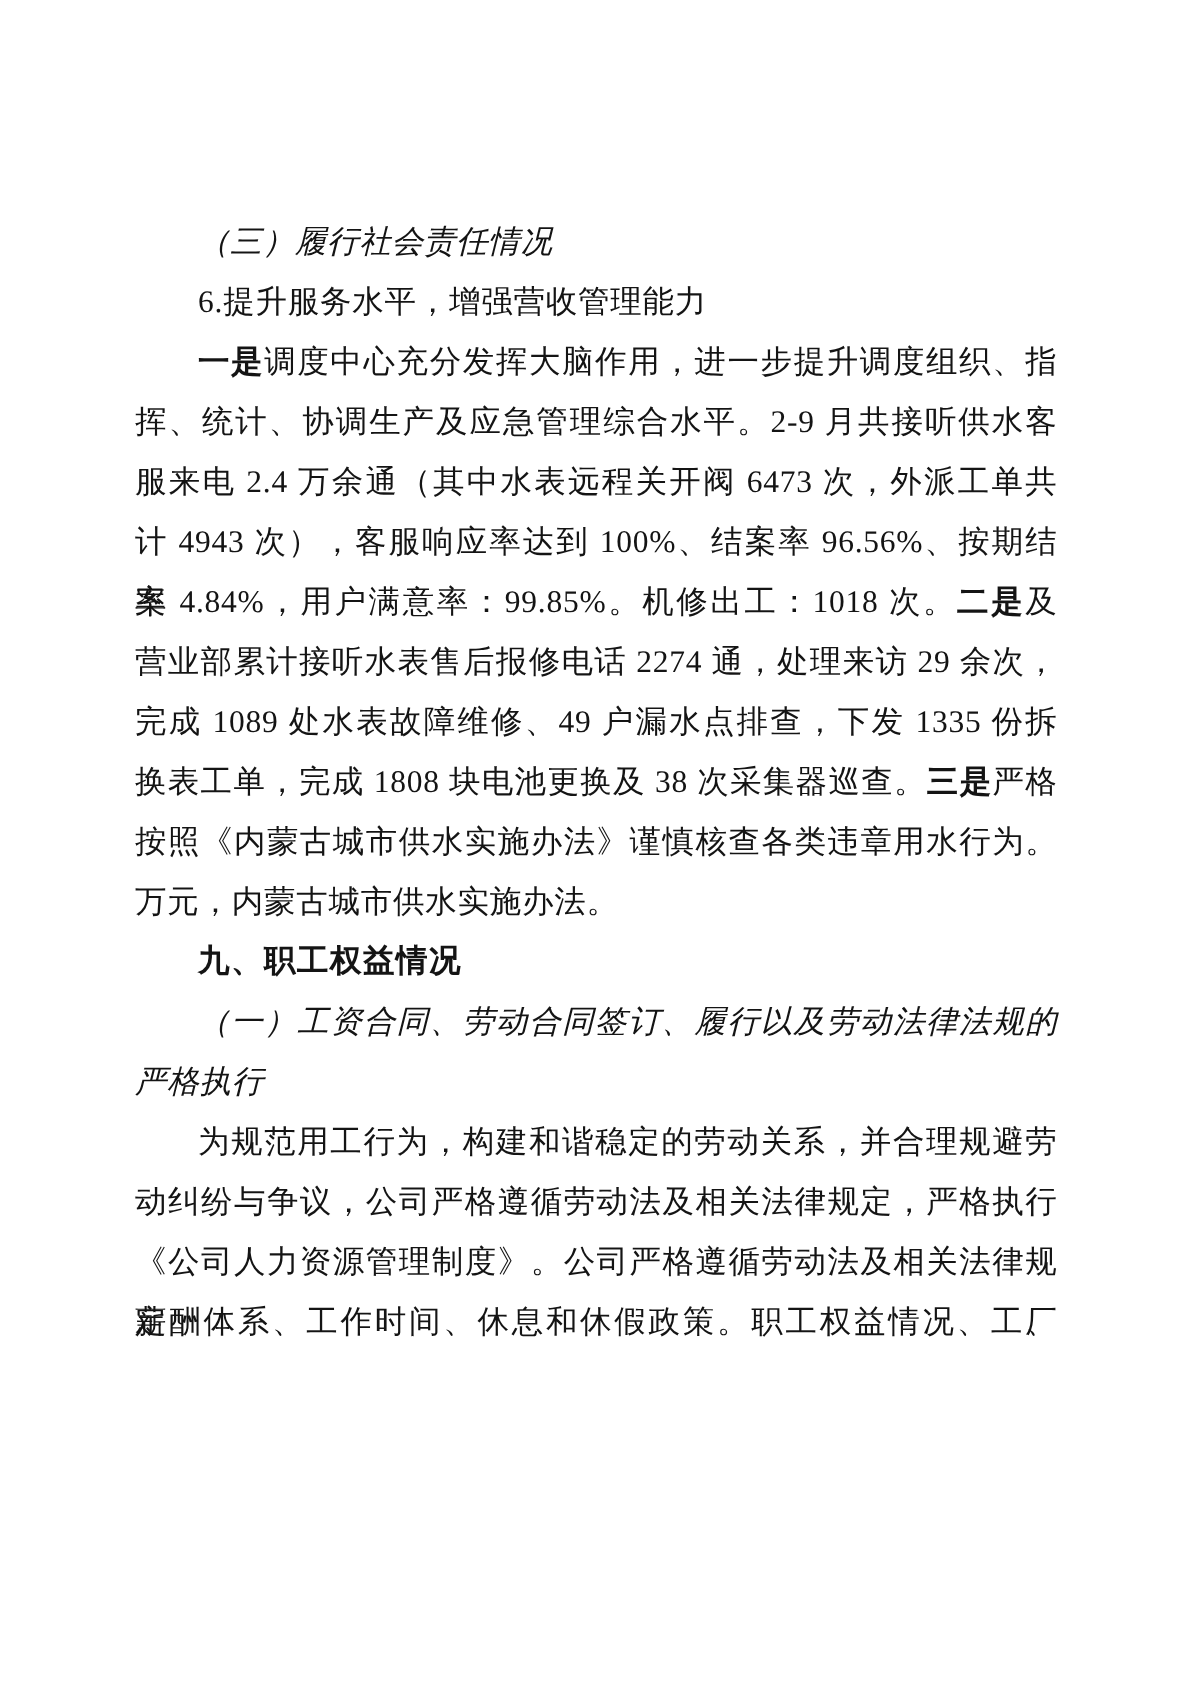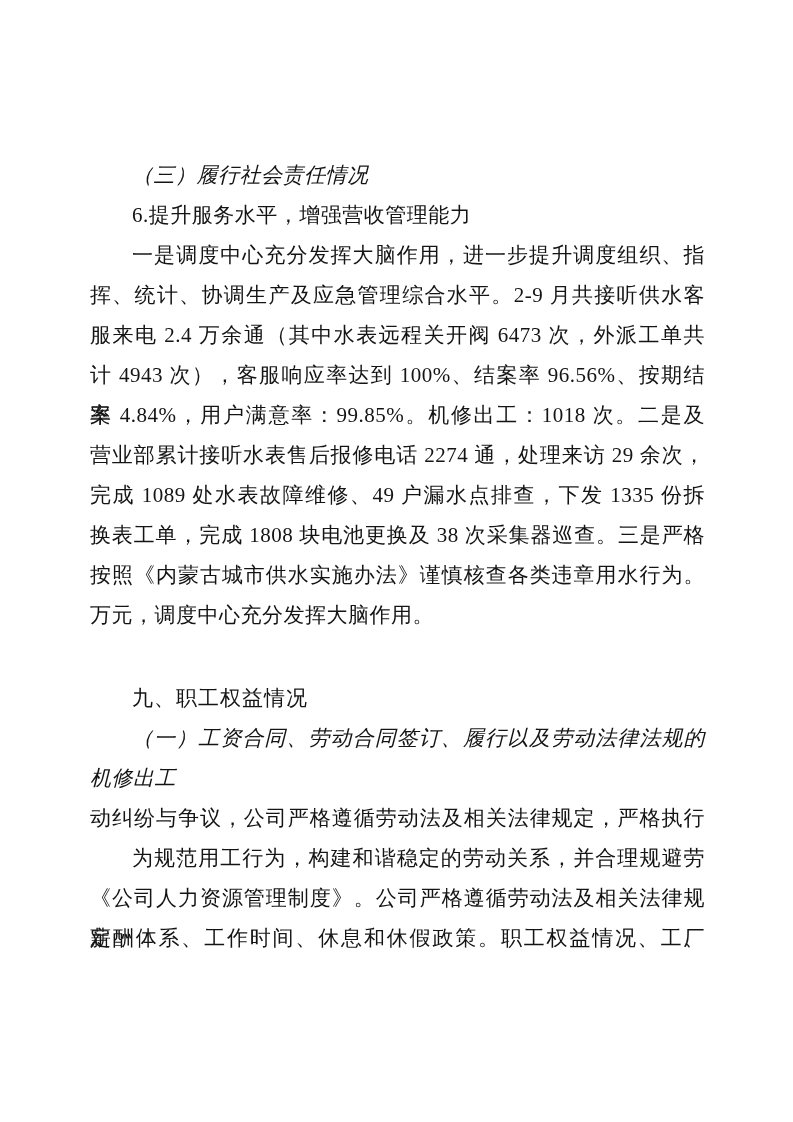--- a/index.html
+++ b/index.html
@@ -12,21 +12,21 @@
     width: 793px;
     height: 1122px;
     background: #ffffff;
     overflow: hidden;
     font-family: "Liberation Serif", "DejaVu Serif", serif;
     color: #141414;
   }
   .content {
     position: absolute;
     left: 90px;
-    top: 155px;
+    top: 141px;
     width: 615px;
   }
   .line {
     font-size: 21px;
     height: 40px;
     line-height: 40px;
     letter-spacing: 0.5px;
     white-space: normal;
   }
   .line.just {
@@ -37,49 +37,48 @@
   .line.indent {
     text-indent: 42px;
   }
   
   .line.kai {
     font-style: italic;
   }
   
   .line.hei {
     font-family: "Liberation Sans", "DejaVu Sans", sans-serif;
-    font-weight: 400;
+    font-weight: 700;
     letter-spacing: 1px;
-    margin-top: 43px;
   }
   
   .seg-b {
     font-family: "Liberation Sans", "DejaVu Sans", sans-serif;
-    font-weight: 400;
+    font-weight: 700;
     font-style: normal;
   }
 </style>
 </head>
 <body>
 
 <div class="page">
   <div class="content">
       <div class="line kai indent"><span>（三）履行社会责任情况</span></div>
       <div class="line indent"><span>6.提升服务水平，增强营收管理能力</span></div>
       <div class="line just indent"><span class="seg-b">一是</span><span>调度中心充分发挥大脑作用，进一步提升调度组织、指</span></div>
       <div class="line just"><span>挥、统计、协调生产及应急管理综合水平。2-9 月共接听供水客</span></div>
       <div class="line just"><span>服来电 2.4 万余通（其中水表远程关开阀 6473 次，外派工单共</span></div>
       <div class="line just"><span>计 4943 次），客服响应率达到 100%、结案率 96.56%、按期结案</span></div>
       <div class="line just"><span>率 4.84%，用户满意率：99.85%。机修出工：1018 次。</span><span class="seg-b">二是</span><span>及</span></div>
       <div class="line just"><span>营业部累计接听水表售后报修电话 2274 通，处理来访 29 余次，</span></div>
       <div class="line just"><span>完成 1089 处水表故障维修、49 户漏水点排查，下发 1335 份拆</span></div>
       <div class="line just"><span>换表工单，完成 1808 块电池更换及 38 次采集器巡查。</span><span class="seg-b">三是</span><span>严格</span></div>
       <div class="line just"><span>按照《内蒙古城市供水实施办法》谨慎核查各类违章用水行为。</span></div>
-      <div class="line"><span>万元，调度中心充分发挥大脑作用。</span></div>
+      <div class="line"><span>万元，内蒙古城市供水实施办法。</span></div>
       <div class="line hei indent"><span>九、职工权益情况</span></div>
       <div class="line kai just indent"><span>（一）工资合同、劳动合同签订、履行以及劳动法律法规的</span></div>
-      <div class="line kai"><span>机修出工</span></div>
+      <div class="line kai"><span>严格执行</span></div>
+      <div class="line just indent"><span>为规范用工行为，构建和谐稳定的劳动关系，并合理规避劳</span></div>
       <div class="line just"><span>动纠纷与争议，公司严格遵循劳动法及相关法律规定，严格执行</span></div>
-      <div class="line just indent"><span>为规范用工行为，构建和谐稳定的劳动关系，并合理规避劳</span></div>
       <div class="line just"><span>《公司人力资源管理制度》。公司严格遵循劳动法及相关法律规定、</span></div>
       <div class="line just"><span>薪酬体系、工作时间、休息和休假政策。职工权益情况、工厂</span></div>
     </div>
 </div>
 
 </body></html>

